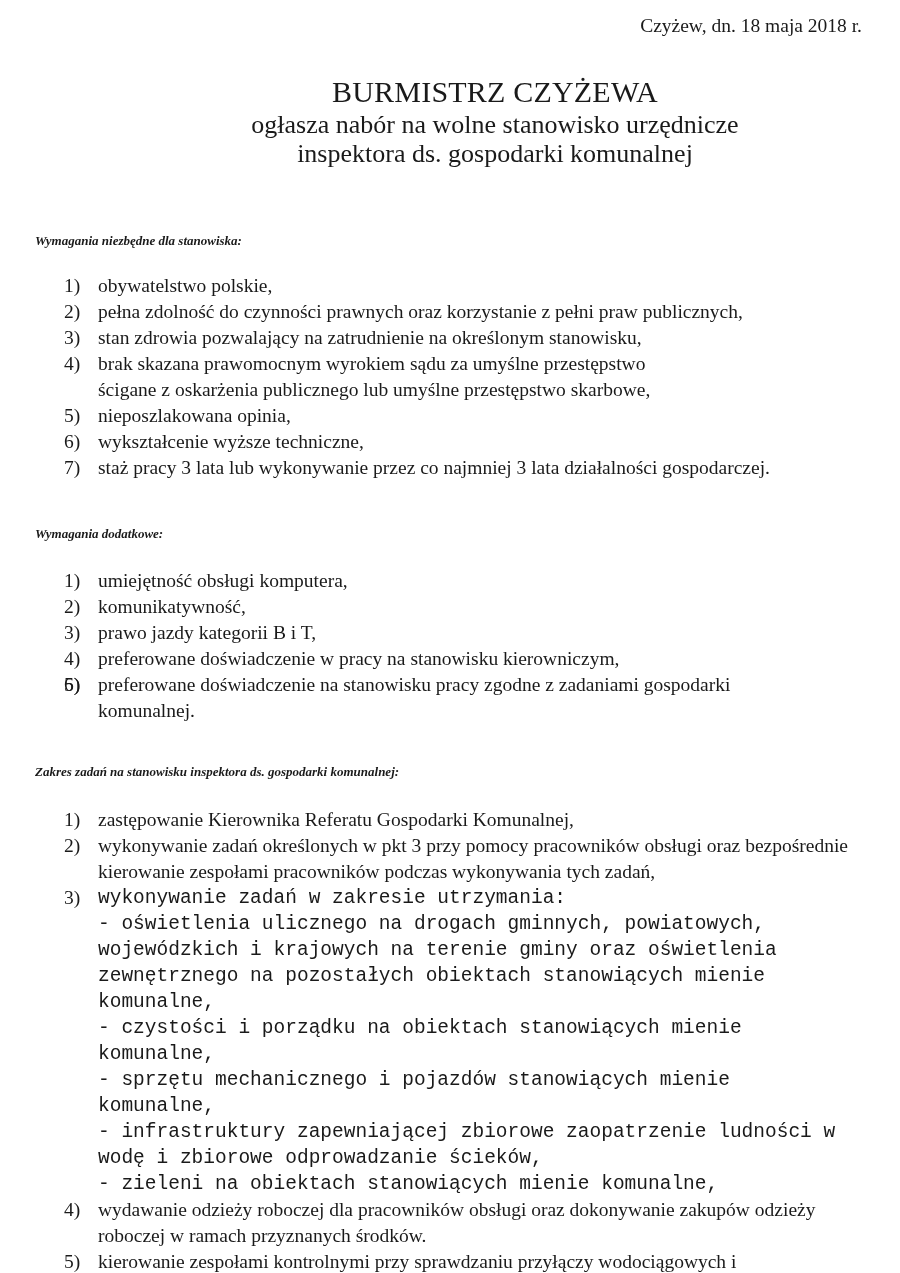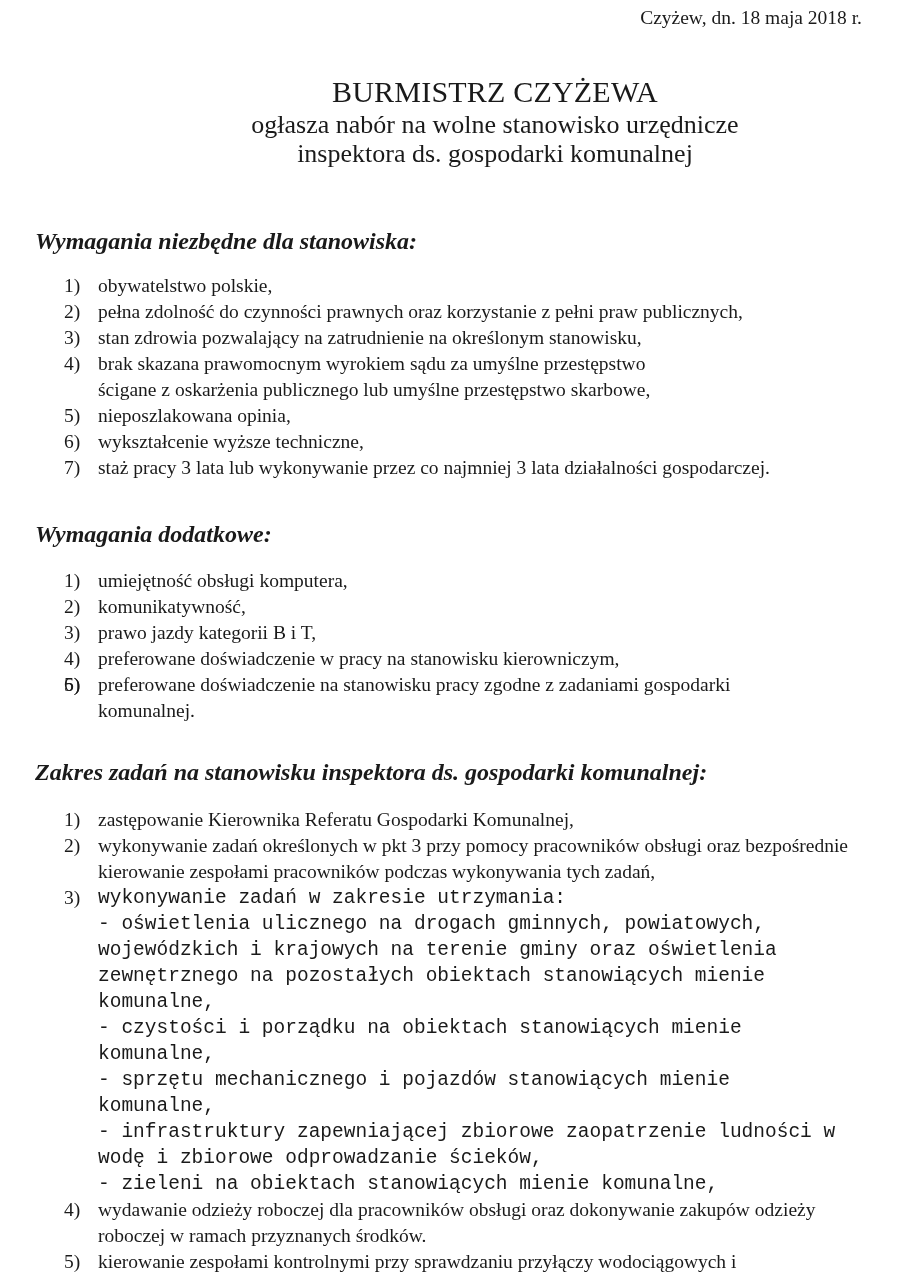--- a/index.html
+++ b/index.html
@@ -10,21 +10,21 @@
   body {
     width: 900px;
     height: 1273px;
     position: relative;
     overflow: hidden;
     font-family: "Liberation Serif", "DejaVu Serif", serif;
     color: #1a1a1a;
   }
   .date {
     position: absolute;
-    top: 5px;
+    top: 13px;
     right: 38px;
     font-size: 19.5px;
     line-height: 26px;
   }
   .header {
     position: absolute;
     top: 74px;
     left: 0;
     width: 900px;
     text-align: center;
@@ -40,21 +40,21 @@
     font-size: 26px;
     line-height: 29px;
   }
   .section {
     position: absolute;
     left: 35px;
     width: 840px;
   }
   .section h2 {
     margin: 0;
-    font-size: 24px;
+    font-size: 13px;
     line-height: 26px;
     font-weight: bold;
     font-style: italic;
   }
   .section ol {
     list-style: none;
     margin: 0;
     padding: 0;
   }
   .section li {

